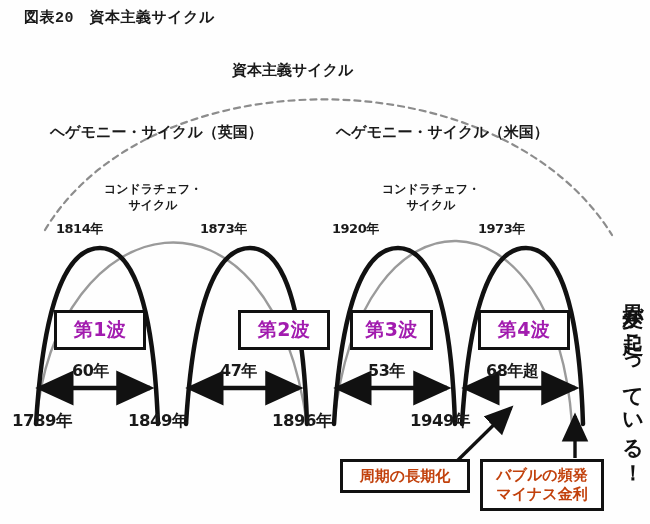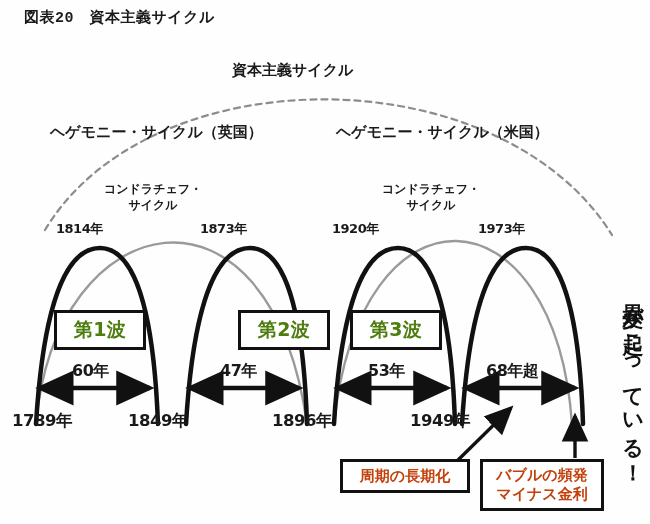--- a/index.html
+++ b/index.html
@@ -57,21 +57,21 @@
   .span-label {
     font-size: 16px;
     letter-spacing: -0.5px;
   }
   .wave-box {
     position: absolute;
     border: 3px solid #111;
     background: #ffffff;
     font-size: 19px;
     font-weight: 700;
-    color: #4d7c0f;
+    color: #a21caf;
     display: flex;
     align-items: center;
     justify-content: center;
     letter-spacing: 0.5px;
     box-sizing: border-box;
   }
   .note-box {
     position: absolute;
     border: 3px solid #111;
     background: #ffffff;
@@ -160,21 +160,22 @@
     <div>サイクル</div>
   </div>
 
   <div class="lbl year-label" style="left:56px; top:222px;">1814年</div>
   <div class="lbl year-label" style="left:200px; top:222px;">1873年</div>
   <div class="lbl year-label" style="left:332px; top:222px;">1920年</div>
   <div class="lbl year-label" style="left:478px; top:222px;">1973年</div>
 
   <div class="wave-box" style="left:54px; top:310px; width:92px; height:40px;">第1波</div>
   <div class="wave-box" style="left:202px; top:310px; width:92px; height:40px;margin-left:36px;">第2波</div>
-  <div class="wave-box" style="left:350px; top:310px; width:92px; height:40px;">第3波</div>
+  <div class="wave-box" style="left:350px; top:310px; width:83px; height:40px;">第3波</div>
+  <div class="wave-box" style="left:478px; top:310px; width:92px; height:40px;">第4波</div>
 
   <div class="lbl span-label" style="left:72px; top:362px;">60年</div>
   <div class="lbl span-label" style="left:220px; top:362px;">47年</div>
   <div class="lbl span-label" style="left:368px; top:362px;">53年</div>
   <div class="lbl span-label" style="left:486px; top:362px;">68年超</div>
 
   <div class="lbl base-year-label" style="left:12px; top:412px;">1789年</div>
   <div class="lbl base-year-label" style="left:128px; top:412px;">1849年</div>
   <div class="lbl base-year-label" style="left:272px; top:412px;">1896年</div>
   <div class="lbl base-year-label" style="left:410px; top:412px;">1949年</div>

